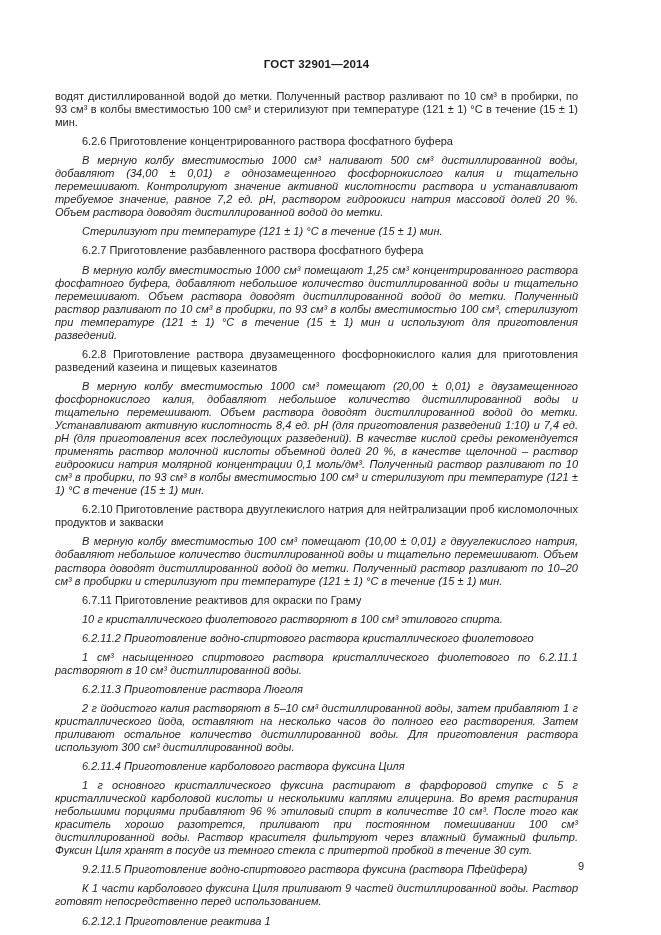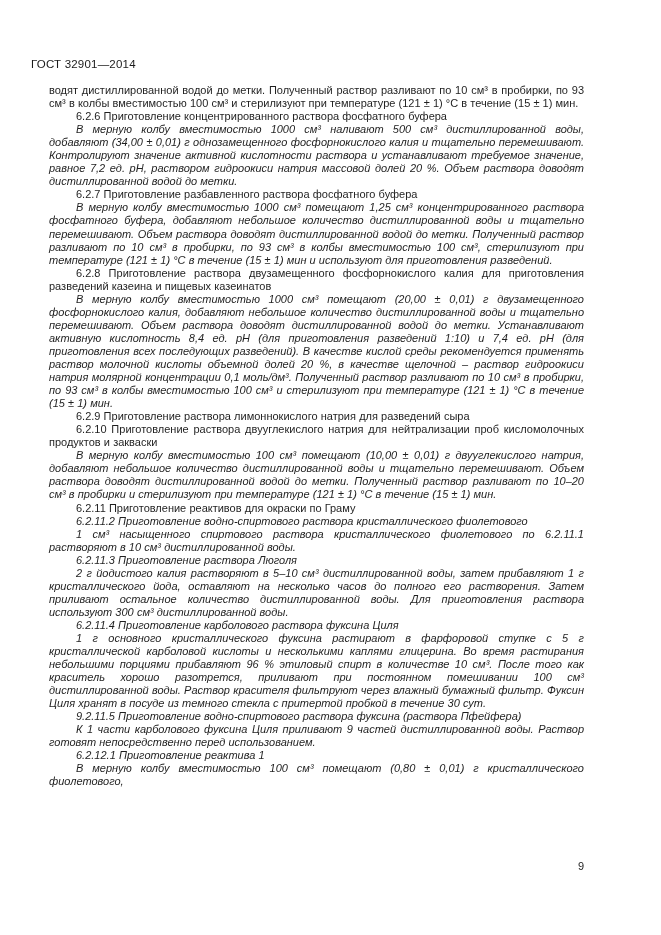--- a/index.html
+++ b/index.html
@@ -16,43 +16,43 @@
     color: #1f1f1f;
   }
   .page {
     position: absolute;
     inset: 0;
     background: #ffffff;
   }
   .doc-header {
     position: absolute;
     top: 57px;
-    left: 31px;
+    left: 49px;
     width: 535px;
-    text-align: left;
+    text-align: center;
     font-size: 11.5px;
-    font-weight: normal;
+    font-weight: bold;
     letter-spacing: 0.2px;
     color: #1a1a1a;
     line-height: 14px;
   }
   .content {
     position: absolute;
     top: 84px;
     left: 49px;
     width: 535px;
     font-size: 11px;
     line-height: 13.05px;
     text-align: justify;
     hyphens: auto;
     -webkit-hyphens: auto;
     word-spacing: 0.1px;
   }
   .content p {
-    margin: 0;
+    margin: 6px;
     padding: 0;
   }
   .content p.body {
     text-indent: 27px;
     font-style: italic;
   }
   .content p.body-noindent {
     text-indent: 0;
   }
   .content p.heading {
@@ -72,28 +72,29 @@
 </head>
 <body>
 
 <div class="page">
   <div class="doc-header">ГОСТ 32901—2014</div>
 
   <div class="content">
       <p class="body-noindent">водят дистиллированной водой до метки. Полученный раствор разливают по 10 см³ в пробирки, по 93 см³ в колбы вместимостью 100 см³ и стерилизуют при температуре (121 ± 1) °С в течение (15 ± 1) мин.</p>
       <p class="heading">6.2.6 Приготовление концентрированного раствора фосфатного буфера</p>
       <p class="body">В мерную колбу вместимостью 1000 см³ наливают 500 см³ дистиллированной воды, добавляют (34,00 ± 0,01) г однозамещенного фосфорнокислого калия и тщательно перемешивают. Контролируют значение активной кислотности раствора и устанавливают требуемое значение, равное 7,2 ед. рН, раствором гидроокиси натрия массовой долей 20 %. Объем раствора доводят дистиллированной водой до метки.</p>
+      <p class="body">Стерилизуют при температуре (121 ± 1) °С в течение (15 ± 1) мин.</p>
       <p class="heading">6.2.7 Приготовление разбавленного раствора фосфатного буфера</p>
       <p class="body">В мерную колбу вместимостью 1000 см³ помещают 1,25 см³ концентрированного раствора фосфатного буфера, добавляют небольшое количество дистиллированной воды и тщательно перемешивают. Объем раствора доводят дистиллированной водой до метки. Полученный раствор разливают по 10 см³ в пробирки, по 93 см³ в колбы вместимостью 100 см³, стерилизуют при температуре (121 ± 1) °С в течение (15 ± 1) мин и используют для приготовления разведений.</p>
       <p class="heading">6.2.8 Приготовление раствора двузамещенного фосфорнокислого калия для приготовления разведений казеина и пищевых казеинатов</p>
       <p class="body">В мерную колбу вместимостью 1000 см³ помещают (20,00 ± 0,01) г двузамещенного фосфорнокислого калия, добавляют небольшое количество дистиллированной воды и тщательно перемешивают. Объем раствора доводят дистиллированной водой до метки. Устанавливают активную кислотность 8,4 ед. рН (для приготовления разведений 1:10) и 7,4 ед. рН (для приготовления всех последующих разведений). В качестве кислой среды рекомендуется применять раствор молочной кислоты объемной долей 20 %, в качестве щелочной – раствор гидроокиси натрия молярной концентрации 0,1 моль/дм³. Полученный раствор разливают по 10 см³ в пробирки, по 93 см³ в колбы вместимостью 100 см³ и стерилизуют при температуре (121 ± 1) °С в течение (15 ± 1) мин.</p>
-      <p class="heading">6.2.9 Приготовление раствора лимоннокислого натрия для разведений сыра</p>
       <p class="heading">6.2.10 Приготовление раствора двууглекислого натрия для нейтрализации проб кисломолочных продуктов и закваски</p>
       <p class="body">В мерную колбу вместимостью 100 см³ помещают (10,00 ± 0,01) г двууглекислого натрия, добавляют небольшое количество дистиллированной воды и тщательно перемешивают. Объем раствора доводят дистиллированной водой до метки. Полученный раствор разливают по 10–20 см³ в пробирки и стерилизуют при температуре (121 ± 1) °С в течение (15 ± 1) мин.</p>
-      <p class="heading">6.2.11 Приготовление реактивов для окраски по Граму</p>
+      <p class="heading">6.7.11 Приготовление реактивов для окраски по Граму</p>
+      <p class="body">10 г кристаллического фиолетового растворяют в 100 см³ этилового спирта.</p>
       <p class="body">6.2.11.2 Приготовление водно-спиртового раствора кристаллического фиолетового</p>
       <p class="body">1 см³ насыщенного спиртового раствора кристаллического фиолетового по 6.2.11.1 растворяют в 10 см³ дистиллированной воды.</p>
       <p class="body">6.2.11.3 Приготовление раствора Люголя</p>
       <p class="body">2 г йодистого калия растворяют в 5–10 см³ дистиллированной воды, затем прибавляют 1 г кристаллического йода, оставляют на несколько часов до полного его растворения. Затем приливают остальное количество дистиллированной воды. Для приготовления раствора используют 300 см³ дистиллированной воды.</p>
       <p class="body">6.2.11.4 Приготовление карболового раствора фуксина Циля</p>
       <p class="body">1 г основного кристаллического фуксина растирают в фарфоровой ступке с 5 г кристаллической карболовой кислоты и несколькими каплями глицерина. Во время растирания небольшими порциями прибавляют 96 % этиловый спирт в количестве 10 см³. После того как краситель хорошо разотрется, приливают при постоянном помешивании 100 см³ дистиллированной воды. Раствор красителя фильтруют через влажный бумажный фильтр. Фуксин Циля хранят в посуде из темного стекла с притертой пробкой в течение 30 сут.</p>
       <p class="body">9.2.11.5 Приготовление водно-спиртового раствора фуксина (раствора Пфейфера)</p>
       <p class="body">К 1 части карболового фуксина Циля приливают 9 частей дистиллированной воды. Раствор готовят непосредственно перед использованием.</p>
       <p class="body">6.2.12.1 Приготовление реактива 1</p>
       <p class="body">В мерную колбу вместимостью 100 см³ помещают (0,80 ± 0,01) г кристаллического фиолетового,</p>

